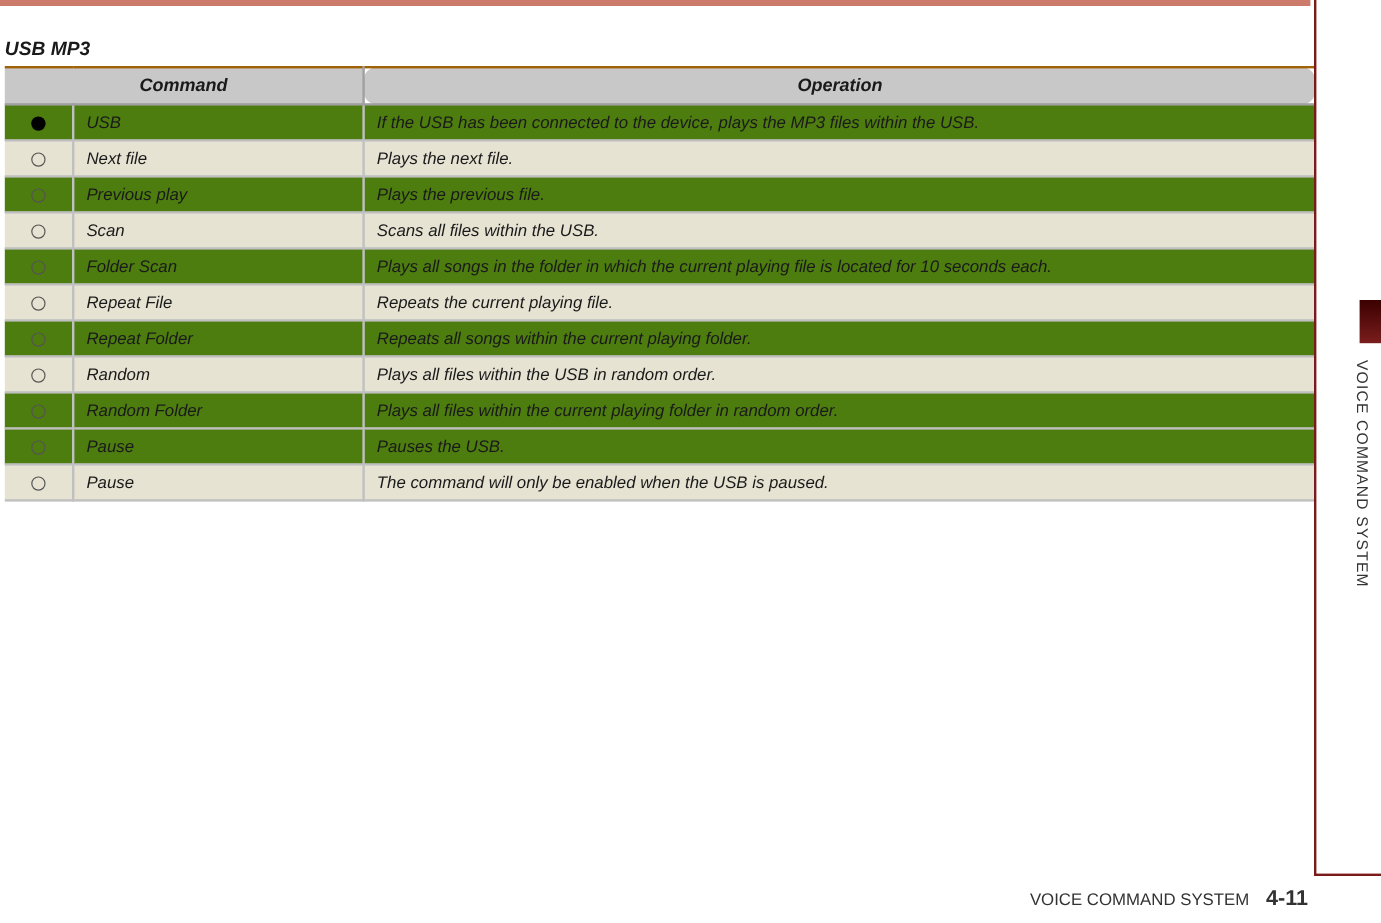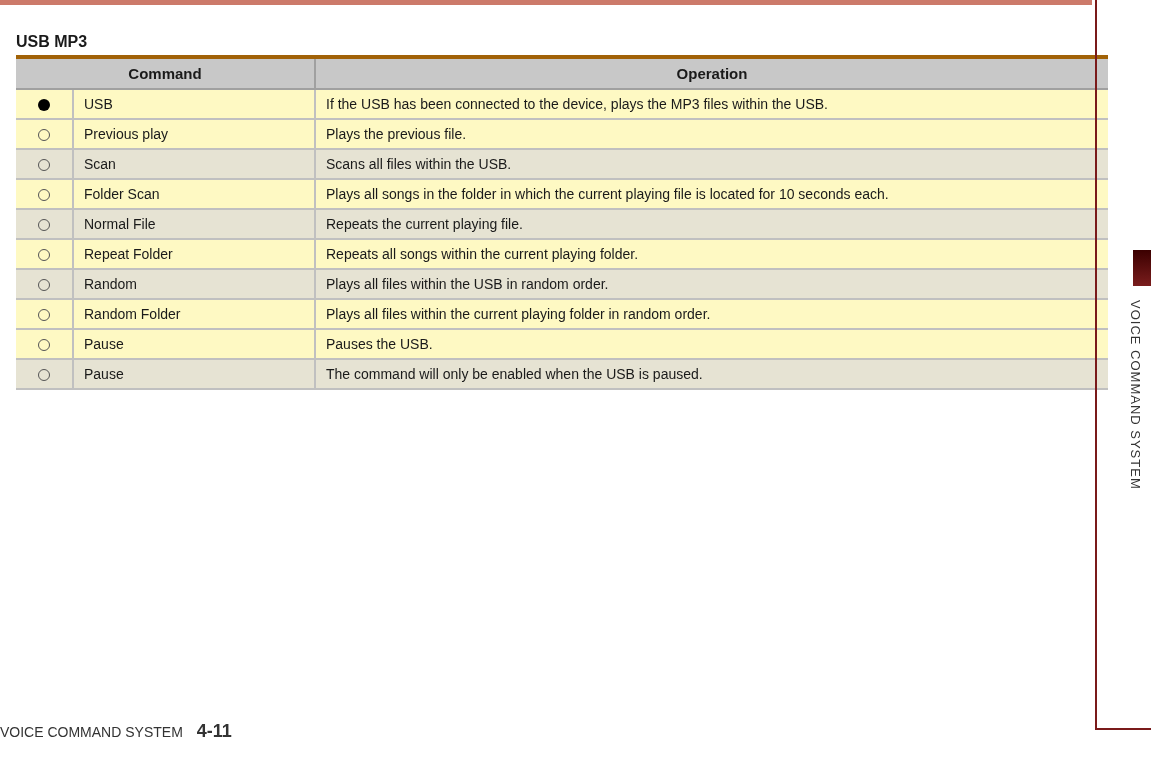--- a/index.html
+++ b/index.html
@@ -13,53 +13,54 @@
     overflow: hidden;
     position: relative;
   }
   .top-bar {
     height: 5px;
     background: #cc7a6a;
     width: 1092px;
   }
   .content-area {
     width: 1092px;
-    padding: 0 0 0 16px;
+    padding: 0 0 0 4px;
     box-sizing: border-box;
+    font-style: italic;
   }
   .section-title {
     font-weight: 700;
     font-size: 16px;
     margin: 28px 0 4px 0;
     padding-left: 0;
   }
   table.cmd-table {
     border-collapse: collapse;
     width: 1092px;
     font-size: 14px;
   }
   table.cmd-table th {
     background: #c8c8c8;
     font-weight: 700;
     font-size: 15px;
     padding: 6px 8px;
-    border-top: 4px solid #a16207;
+    border-top: 2px solid #a16207;
     border-bottom: 2px solid #a0a0a0;
     border-right: 2px solid #a0a0a0;
     margin-left: 20px;
   }
-  table.cmd-table th:last-child { border-right: none; }
+  table.cmd-table th:last-child { border-right: none; border-radius: 11px; }
   table.cmd-table td {
     padding: 6px 10px;
     border-bottom: 2px solid #c0c0c0;
     border-right: 2px solid #c0c0c0;
     vertical-align: middle;
   }
   table.cmd-table td:last-child { border-right: none; }
-  table.cmd-table tr.light td { background: #fef9c3; }
+  table.cmd-table tr.light td { background: #4d7c0f; }
   table.cmd-table tr.shade td { background: #e6e3d3; }
   td.symcell { width: 36px; text-align: center; }
   td.cmdcell { width: 220px; }
   .sym-filled {
     display: inline-block;
     width: 12px; height: 12px;
     border-radius: 50%;
     background: #000;
     vertical-align: middle;
   }
@@ -97,22 +98,22 @@
     writing-mode: vertical-rl;
     text-orientation: mixed;
     font-size: 13px;
     letter-spacing: 1px;
     color: #333;
   }
   .footer {
     position: absolute;
     left: 0;
     width: 1090px;
-    bottom: 27px;
-    text-align: left;
+    bottom: 10px;
+    text-align: right;
     font-size: 14px;
     color: #333;
   }
   .footer .pg {
     font-weight: 700;
     font-size: 18px;
     margin-left: 10px;
   }
 </style>
 </head>
@@ -129,38 +130,43 @@
         <th colspan="2">Command</th>
         <th>Operation</th>
       </tr>
     </thead>
     <tbody id="cmd-tbody">
         <tr class="light">
           <td class="symcell"><span class="sym-filled"></span></td>
           <td class="cmdcell">USB</td>
           <td>If the USB has been connected to the device, plays the MP3 files within the USB.</td>
         </tr>
+        <tr class="shade">
+          <td class="symcell"><span class="sym-hollow"></span></td>
+          <td class="cmdcell">Next file</td>
+          <td>Plays the next file.</td>
+        </tr>
         <tr class="light">
           <td class="symcell"><span class="sym-hollow"></span></td>
           <td class="cmdcell">Previous play</td>
           <td>Plays the previous file.</td>
         </tr>
         <tr class="shade">
           <td class="symcell"><span class="sym-hollow"></span></td>
           <td class="cmdcell">Scan</td>
           <td>Scans all files within the USB.</td>
         </tr>
         <tr class="light">
           <td class="symcell"><span class="sym-hollow"></span></td>
           <td class="cmdcell">Folder Scan</td>
           <td>Plays all songs in the folder in which the current playing file is located for 10 seconds each.</td>
         </tr>
         <tr class="shade">
           <td class="symcell"><span class="sym-hollow"></span></td>
-          <td class="cmdcell">Normal File</td>
+          <td class="cmdcell">Repeat File</td>
           <td>Repeats the current playing file.</td>
         </tr>
         <tr class="light">
           <td class="symcell"><span class="sym-hollow"></span></td>
           <td class="cmdcell">Repeat Folder</td>
           <td>Repeats all songs within the current playing folder.</td>
         </tr>
         <tr class="shade">
           <td class="symcell"><span class="sym-hollow"></span></td>
           <td class="cmdcell">Random</td>

